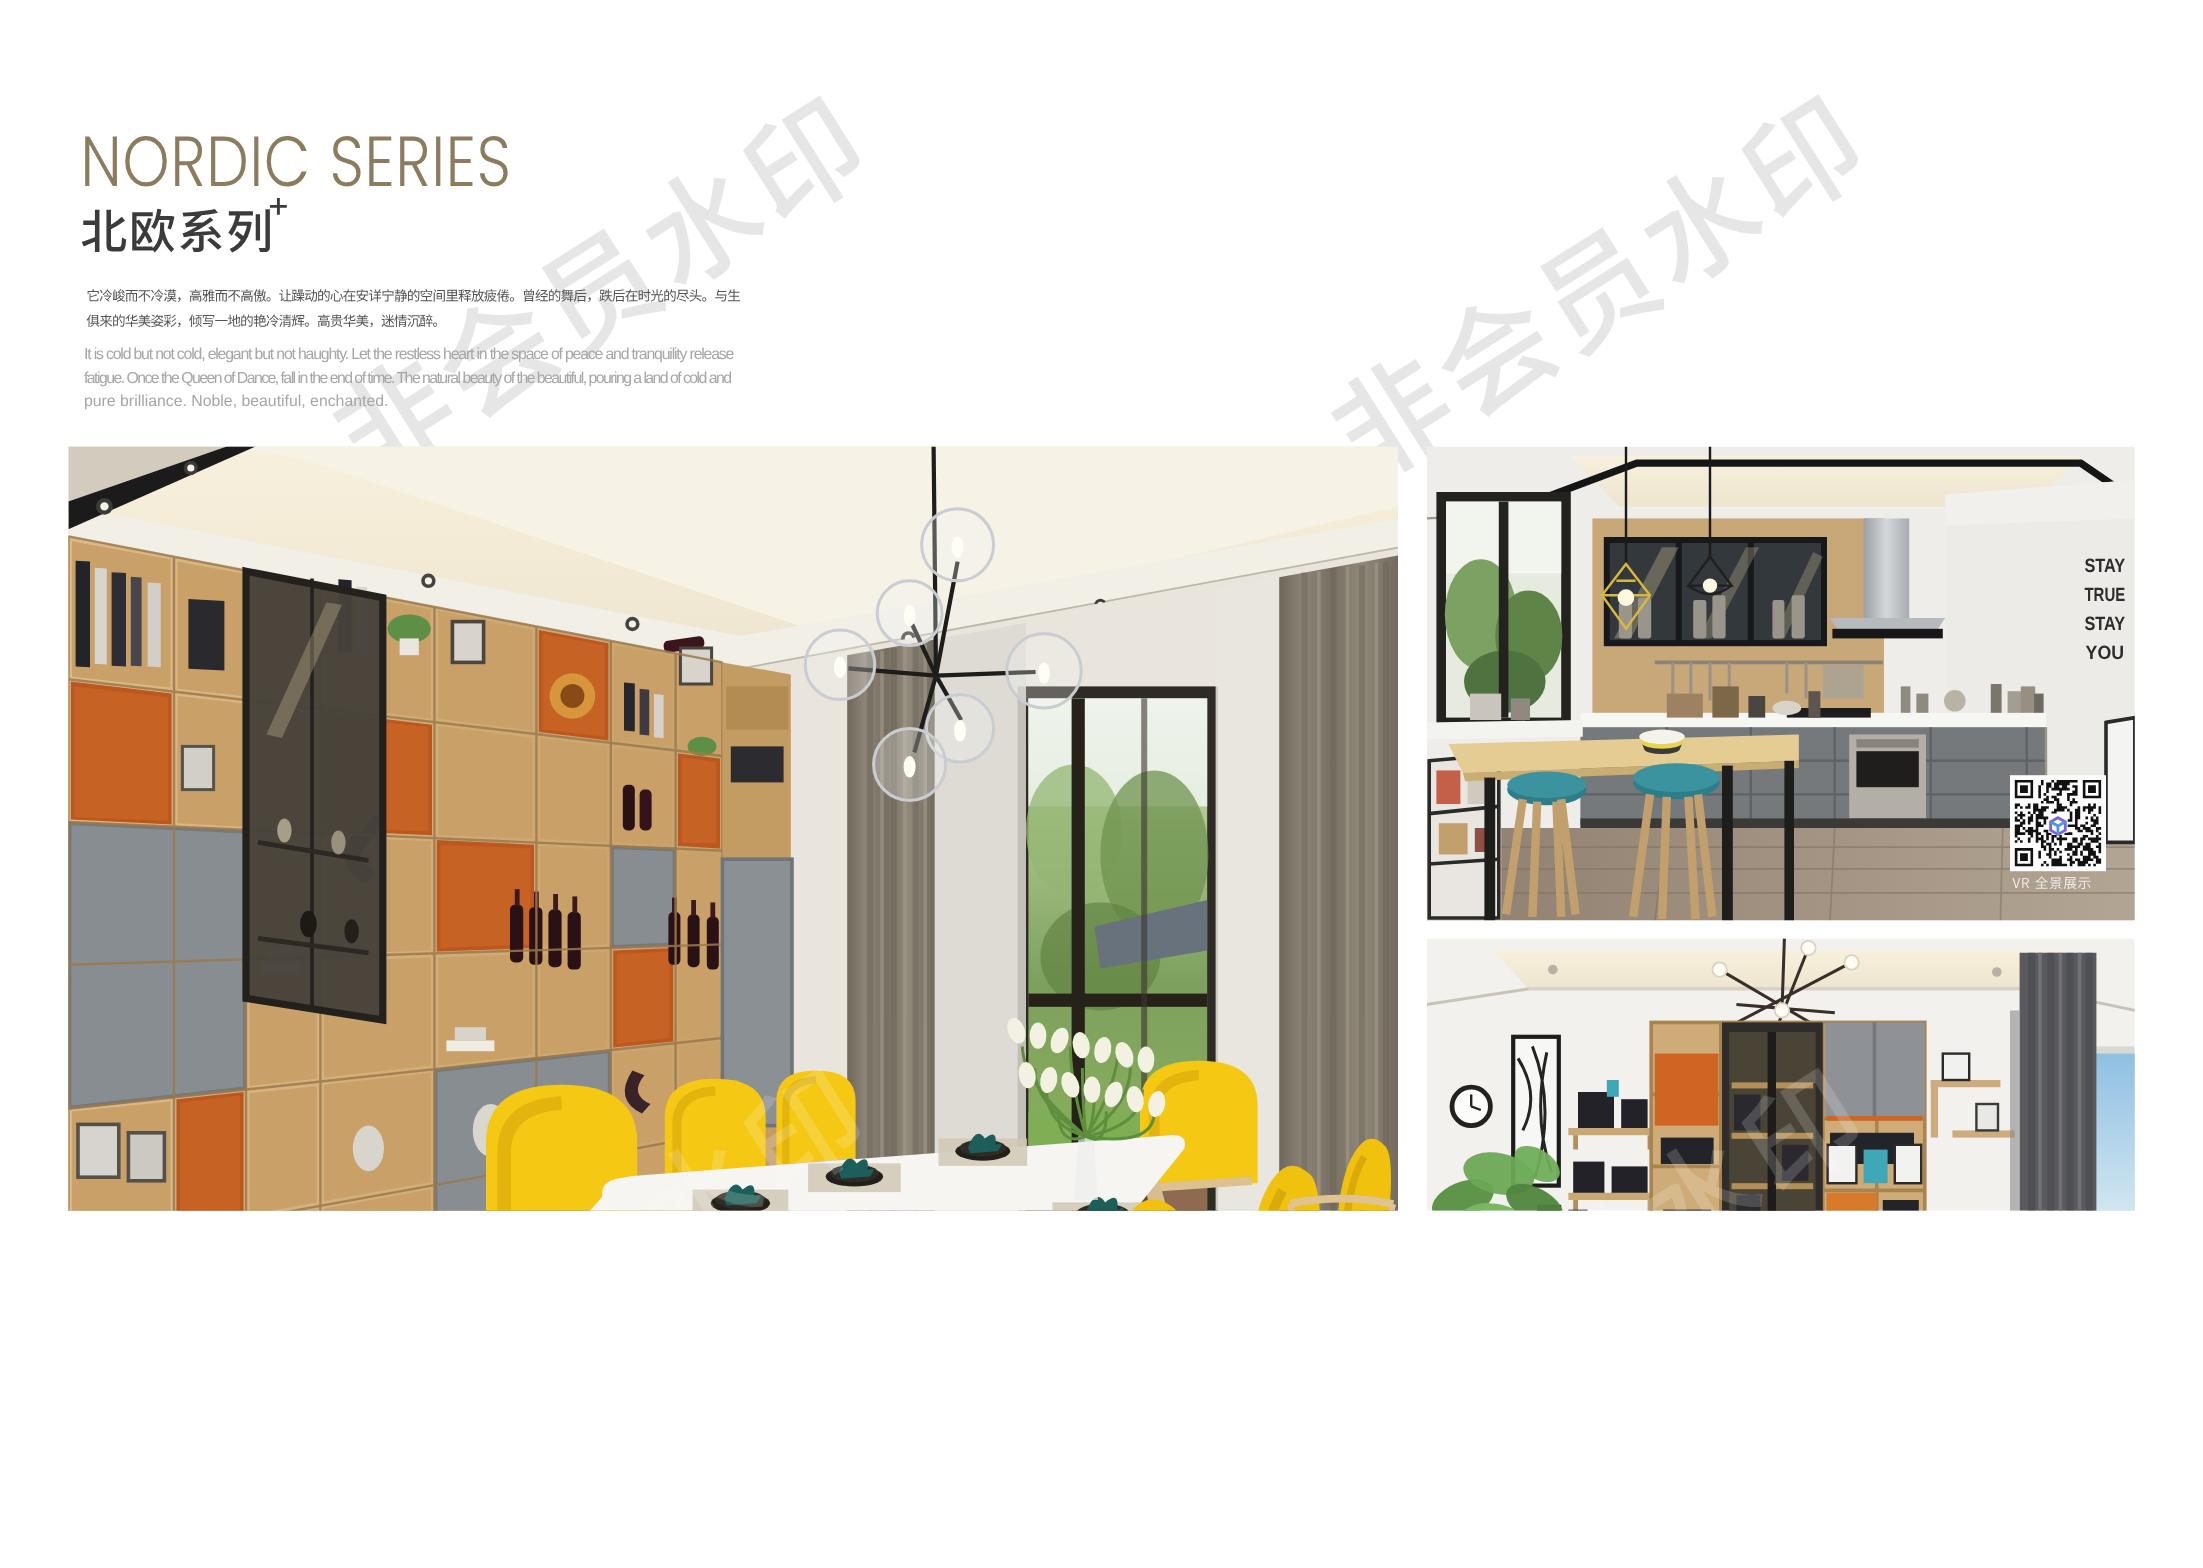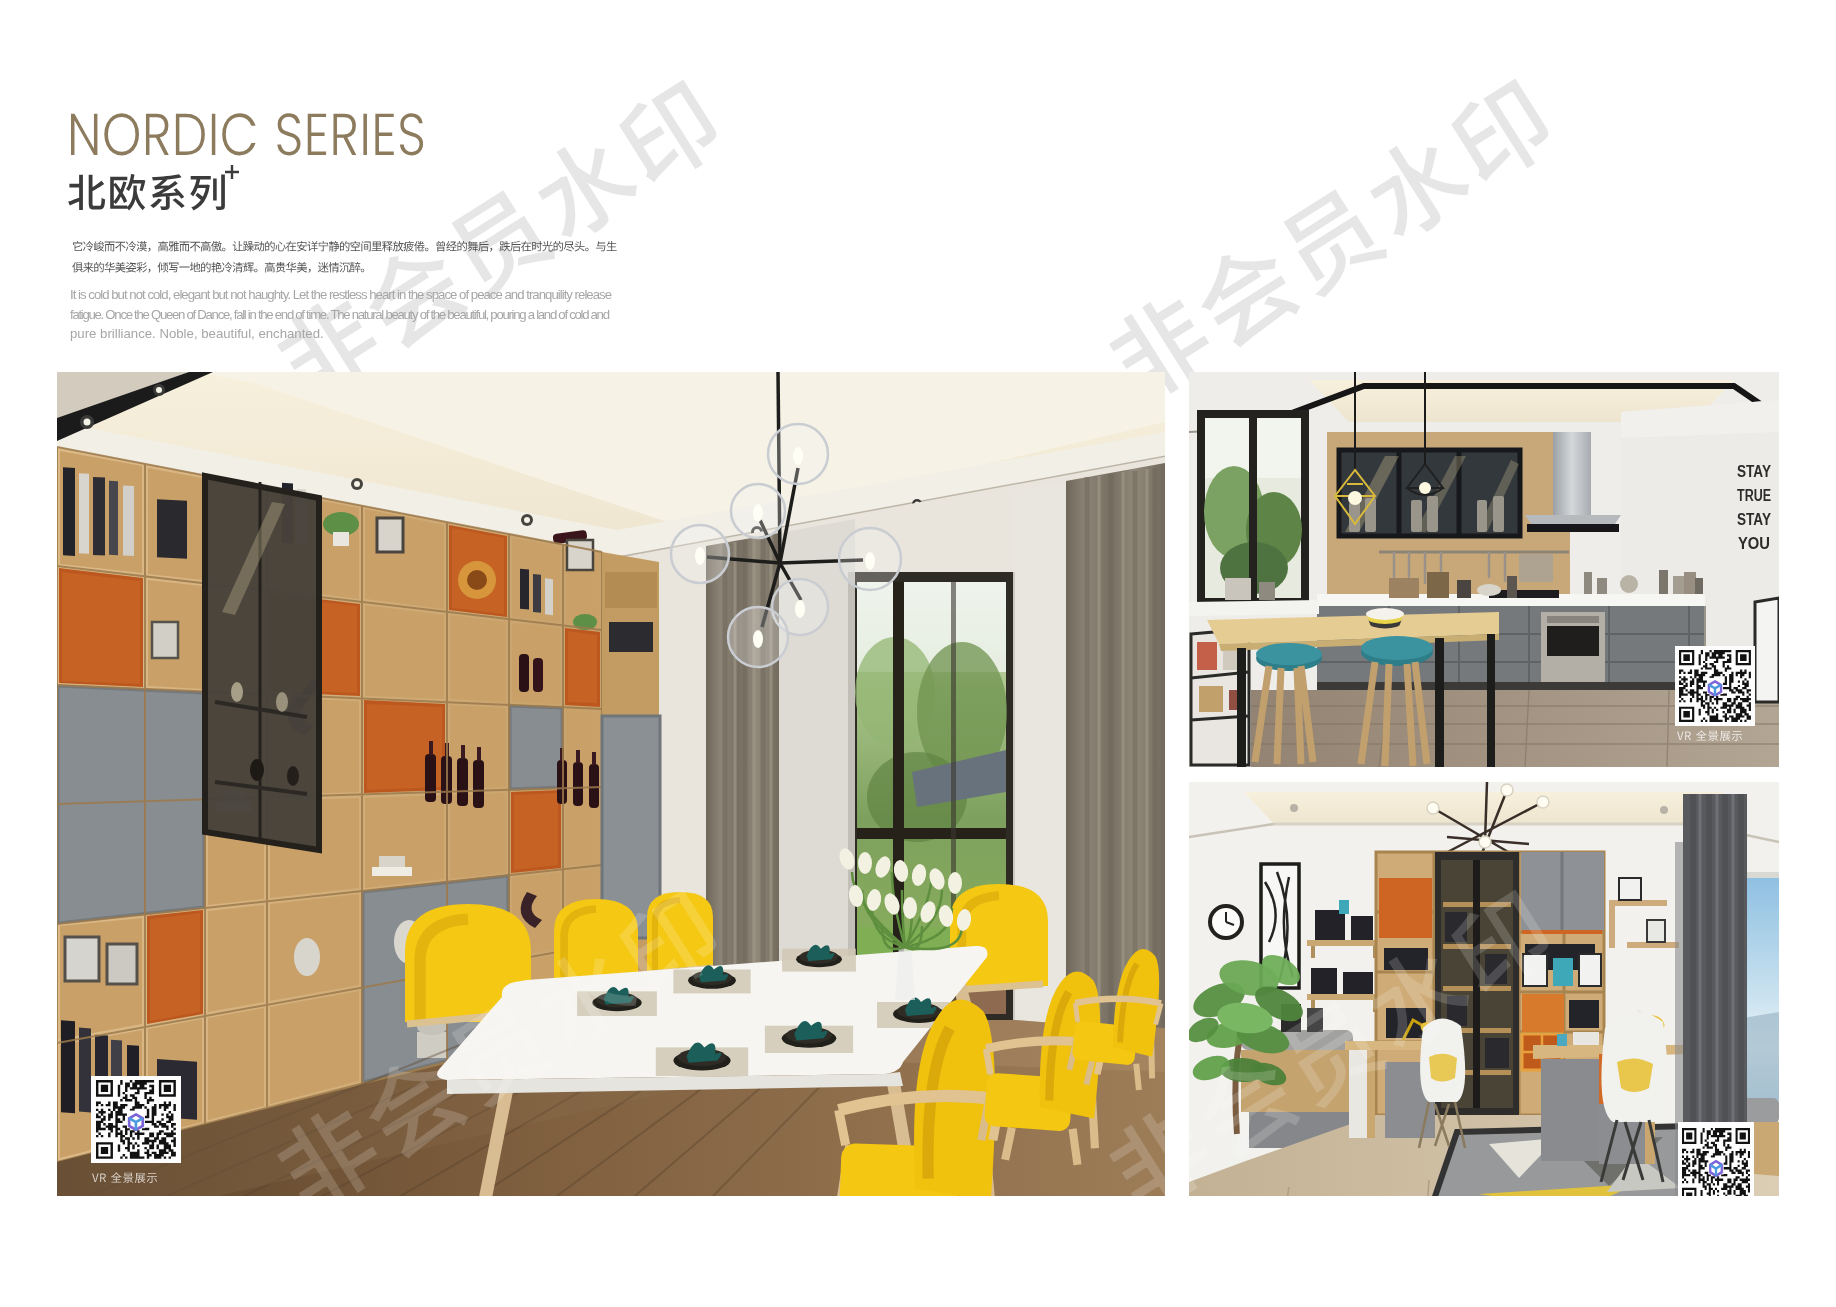--- a/index.html
+++ b/index.html
@@ -1,14 +1,14 @@
 <!DOCTYPE html>
 <html><head><meta charset="utf-8"><style>
 html,body{margin:0;padding:0;background:#fff;}
-#page{position:relative;width:1836px;height:1196px;background:#ffffff;overflow:hidden;font-family:"Liberation Sans",sans-serif;}
+#page{position:relative;width:1836px;height:1009px;background:#ffffff;overflow:hidden;font-family:"Liberation Sans",sans-serif;}
 </style></head><body>
 <div id="page">
 <svg width="1836" height="1307" viewBox="0 0 1836 1307">
 <defs>
 <path id="wm" d="M59.3 -67.2H90.7V-58.3H59.3ZM59.2 -23.3H92.3V-14.4H59.2ZM58.7 -45.3H88.6V-36.7H58.7ZM7.1 -67.2H36.5V-58.3H7.1ZM8.5 -45.3H36.1V-36.7H8.5ZM54.8 -80.5H64.3V8.1H54.8ZM32.6 -80.7H42.1V8H32.6ZM4.9 -23.1H38V-14.2H4.9Z M109.5 -33.1H189.2V-24.2H109.5ZM126.4 -51.6H171.9V-43.2H126.4ZM159.4 -17.9 167.1 -22Q171.5 -18.2 175.6 -13.8Q179.8 -9.4 183.3 -5Q186.8 -0.6 189 3.1L180.8 8Q178.8 4.3 175.4 -0.2Q171.9 -4.8 167.7 -9.4Q163.6 -14.1 159.4 -17.9ZM149.1 -81.2 157.5 -77.4Q149.5 -66.1 137.5 -56.9Q125.4 -47.7 111 -41.1Q110.4 -42.3 109.2 -43.8Q108 -45.4 106.8 -46.8Q105.5 -48.3 104.4 -49.1Q113.7 -52.9 122.3 -58Q130.8 -63 137.7 -69Q144.6 -75 149.1 -81.2ZM150.8 -77.1Q153.9 -73.6 158.6 -69.8Q163.2 -66 169 -62.3Q174.8 -58.6 181.2 -55.5Q187.6 -52.3 194 -50.1Q193 -49.3 191.8 -47.8Q190.6 -46.4 189.5 -44.9Q188.4 -43.4 187.6 -42.2Q181.3 -44.8 175 -48.3Q168.7 -51.9 163.1 -56Q157.4 -60.1 152.7 -64.3Q148 -68.5 144.8 -72.1ZM116.1 6.1Q115.9 5.2 115.4 3.4Q114.8 1.7 114.2 -0.1Q113.6 -1.9 113 -3.1Q114.8 -3.5 116.5 -4.8Q118.2 -6 120.5 -8.1Q121.7 -9.1 124 -11.3Q126.2 -13.6 129 -16.7Q131.7 -19.9 134.6 -23.6Q137.5 -27.2 140 -31.1L148.5 -25.4Q142.9 -18 136.2 -11Q129.5 -4 122.6 1.2V1.4Q122.6 1.4 121.6 1.9Q120.6 2.4 119.4 3.1Q118.1 3.8 117.1 4.6Q116.1 5.4 116.1 6.1ZM116.1 6.1 116 -1.1 122.1 -4.4 177.8 -8.2Q178.1 -6.3 178.6 -3.9Q179.2 -1.5 179.6 -0Q166.3 1 156.7 1.8Q147.1 2.6 140.5 3.1Q133.8 3.6 129.6 4Q125.3 4.5 122.7 4.8Q120.2 5.1 118.7 5.4Q117.3 5.7 116.1 6.1Z M229.2 -69.1V-59.8H271V-69.1ZM219.7 -76.9H281V-52H219.7ZM244.6 -30.6H254.4V-21.8Q254.4 -18.8 253.5 -15.5Q252.7 -12.3 250.3 -9Q248 -5.7 243.5 -2.6Q239 0.6 231.8 3.4Q224.6 6.3 213.9 8.7Q213.4 7.6 212.4 6.3Q211.3 4.9 210.1 3.5Q208.9 2.2 207.8 1.2Q218 -0.7 224.7 -3Q231.4 -5.3 235.4 -7.7Q239.4 -10.2 241.4 -12.6Q243.3 -15.1 243.9 -17.5Q244.6 -19.9 244.6 -22ZM253.1 -5.3 257.5 -12Q261.6 -10.8 266.4 -9.2Q271.2 -7.5 276 -5.8Q280.8 -4 285.1 -2.3Q289.4 -0.6 292.5 0.9L287.9 8.6Q285 7.1 280.8 5.3Q276.6 3.5 271.8 1.6Q267 -0.3 262.2 -2.1Q257.4 -3.9 253.1 -5.3ZM216.1 -44.4H285.1V-10H275.2V-36H225.5V-9H216.1Z M309.2 -56.9H335.9V-47.7H309.2ZM346.5 -80.9H356.1V-3.9Q356.1 0.3 355.1 2.6Q354.1 4.9 351.6 6.2Q349.2 7.4 345.2 7.8Q341.2 8.2 335.6 8.2Q335.4 6.8 334.8 5Q334.2 3.2 333.6 1.3Q332.9 -0.5 332.1 -1.9Q336.2 -1.7 339.6 -1.7Q343 -1.7 344.3 -1.7Q345.4 -1.8 345.9 -2.2Q346.5 -2.6 346.5 -3.9ZM332.8 -56.9H334.7L336.3 -57.3L342.3 -55Q340.1 -42.2 335.8 -31.8Q331.6 -21.4 325.9 -13.6Q320.2 -5.8 313.4 -0.9Q312.6 -2 311.3 -3.4Q310 -4.7 308.6 -6Q307.1 -7.3 306 -8Q312.7 -12.4 318 -19.2Q323.4 -26.1 327.2 -35.1Q331 -44.1 332.8 -54.9ZM355.5 -59.3Q358.3 -51.5 362.4 -44Q366.6 -36.5 371.8 -30Q377.1 -23.4 383.4 -18.3Q389.8 -13.1 397 -9.8Q395.9 -8.9 394.6 -7.4Q393.3 -5.9 392.1 -4.4Q390.9 -2.8 390.2 -1.5Q382.8 -5.4 376.5 -11.2Q370.2 -17 365 -24.3Q359.7 -31.6 355.6 -40Q351.5 -48.4 348.4 -57.5ZM380.7 -63.5 389.1 -57.6Q385.5 -53.8 381.4 -49.7Q377.4 -45.5 373.3 -41.8Q369.3 -38.1 365.7 -35.2L359.4 -40.2Q362.8 -43.2 366.7 -47.2Q370.7 -51.2 374.4 -55.5Q378.1 -59.7 380.7 -63.5Z M417.8 -47.8H447.9V-39H417.8ZM483.1 -74.4H492.3V-17.4Q492.3 -13.8 491.5 -11.5Q490.6 -9.2 488.1 -8Q485.6 -6.8 481.9 -6.5Q478.1 -6.1 472.9 -6.1Q472.7 -7.5 472.2 -9.3Q471.6 -11 470.9 -12.8Q470.2 -14.6 469.5 -15.8Q473.4 -15.7 476.8 -15.7Q480.1 -15.6 481.2 -15.6Q482.4 -15.7 482.8 -16.1Q483.1 -16.5 483.1 -17.6ZM454.5 -74.4H488.2V-65.4H463.6V7.9H454.5ZM441.5 -79 448.6 -71.7Q444 -69.8 438.5 -68.1Q433 -66.4 427.3 -65Q421.7 -63.6 416.3 -62.5Q416 -64 415.1 -66.2Q414.2 -68.3 413.5 -69.8Q418.5 -71 423.7 -72.4Q428.9 -73.9 433.5 -75.6Q438.1 -77.3 441.5 -79ZM413.5 -69.8H422.7V-10.7L412.8 -2.9Q412.5 -4.1 411.8 -5.9Q411.2 -7.6 410.5 -9.5Q409.7 -11.3 408.9 -12.4Q410.4 -13.1 411.9 -14.7Q413.5 -16.3 413.5 -19.1ZM412.8 -2.9 412.1 -11 416.7 -14.4 447.7 -21.3Q447.6 -19.3 447.8 -16.8Q447.9 -14.3 448.2 -12.8Q439.6 -10.7 433.8 -9.2Q427.9 -7.7 424.2 -6.8Q420.4 -5.8 418.2 -5.1Q416 -4.4 414.8 -3.9Q413.6 -3.4 412.8 -2.9Z"></path>
 <path id="qrp" d="M0 0h7v1h-7zM10 0h1v1h-1zM14 0h1v1h-1zM16 0h8v1h-8zM26 0h7v1h-7zM0 1h1v1h-1zM6 1h1v1h-1zM10 1h1v1h-1zM12 1h2v1h-2zM15 1h6v1h-6zM26 1h1v1h-1zM32 1h1v1h-1zM0 2h1v1h-1zM2 2h3v1h-3zM6 2h1v1h-1zM9 2h1v1h-1zM12 2h2v1h-2zM15 2h2v1h-2zM18 2h2v1h-2zM22 2h2v1h-2zM26 2h1v1h-1zM28 2h3v1h-3zM32 2h1v1h-1zM0 3h1v1h-1zM2 3h3v1h-3zM6 3h1v1h-1zM9 3h1v1h-1zM12 3h1v1h-1zM14 3h7v1h-7zM23 3h1v1h-1zM26 3h1v1h-1zM28 3h3v1h-3zM32 3h1v1h-1zM0 4h1v1h-1zM2 4h3v1h-3zM6 4h1v1h-1zM9 4h1v1h-1zM12 4h1v1h-1zM17 4h1v1h-1zM22 4h2v1h-2zM26 4h1v1h-1zM28 4h3v1h-3zM32 4h1v1h-1zM0 5h1v1h-1zM6 5h1v1h-1zM9 5h1v1h-1zM11 5h1v1h-1zM16 5h2v1h-2zM20 5h4v1h-4zM26 5h1v1h-1zM32 5h1v1h-1zM0 6h7v1h-7zM9 6h1v1h-1zM12 6h1v1h-1zM14 6h2v1h-2zM20 6h1v1h-1zM26 6h7v1h-7zM11 7h2v1h-2zM15 7h2v1h-2zM20 7h1v1h-1zM22 7h1v1h-1zM10 8h1v1h-1zM12 8h3v1h-3zM16 8h1v1h-1zM21 8h3v1h-3zM0 9h2v1h-2zM5 9h1v1h-1zM7 9h2v1h-2zM16 9h2v1h-2zM21 9h1v1h-1zM28 9h1v1h-1zM30 9h1v1h-1zM0 10h1v1h-1zM2 10h1v1h-1zM4 10h2v1h-2zM7 10h2v1h-2zM10 10h3v1h-3zM16 10h4v1h-4zM24 10h1v1h-1zM26 10h5v1h-5zM32 10h1v1h-1zM7 11h5v1h-5zM15 11h4v1h-4zM20 11h1v1h-1zM23 11h2v1h-2zM26 11h1v1h-1zM28 11h2v1h-2zM32 11h1v1h-1zM0 12h1v1h-1zM2 12h1v1h-1zM5 12h1v1h-1zM7 12h1v1h-1zM9 12h2v1h-2zM14 12h2v1h-2zM21 12h1v1h-1zM23 12h2v1h-2zM28 12h1v1h-1zM32 12h1v1h-1zM1 13h3v1h-3zM6 13h1v1h-1zM8 13h3v1h-3zM14 13h1v1h-1zM17 13h2v1h-2zM21 13h1v1h-1zM23 13h2v1h-2zM30 13h1v1h-1zM0 14h1v1h-1zM2 14h1v1h-1zM5 14h2v1h-2zM8 14h5v1h-5zM15 14h3v1h-3zM21 14h1v1h-1zM23 14h2v1h-2zM27 14h1v1h-1zM29 14h1v1h-1zM31 14h1v1h-1zM0 15h2v1h-2zM3 15h1v1h-1zM5 15h2v1h-2zM8 15h1v1h-1zM11 15h1v1h-1zM14 15h2v1h-2zM17 15h1v1h-1zM20 15h2v1h-2zM23 15h1v1h-1zM29 15h3v1h-3zM2 16h2v1h-2zM5 16h1v1h-1zM8 16h2v1h-2zM11 16h1v1h-1zM14 16h1v1h-1zM18 16h2v1h-2zM23 16h1v1h-1zM27 16h1v1h-1zM30 16h2v1h-2zM0 17h3v1h-3zM8 17h3v1h-3zM14 17h1v1h-1zM16 17h1v1h-1zM20 17h4v1h-4zM25 17h2v1h-2zM29 17h2v1h-2zM0 18h2v1h-2zM3 18h1v1h-1zM5 18h2v1h-2zM8 18h1v1h-1zM19 18h1v1h-1zM23 18h2v1h-2zM26 18h3v1h-3zM31 18h2v1h-2zM0 19h2v1h-2zM4 19h5v1h-5zM11 19h2v1h-2zM14 19h4v1h-4zM19 19h1v1h-1zM24 19h2v1h-2zM27 19h3v1h-3zM31 19h1v1h-1zM0 20h4v1h-4zM5 20h2v1h-2zM8 20h2v1h-2zM12 20h2v1h-2zM19 20h3v1h-3zM29 20h1v1h-1zM32 20h1v1h-1zM0 21h1v1h-1zM6 21h1v1h-1zM8 21h1v1h-1zM10 21h1v1h-1zM12 21h1v1h-1zM14 21h2v1h-2zM17 21h1v1h-1zM26 21h2v1h-2zM31 21h1v1h-1zM1 22h1v1h-1zM5 22h1v1h-1zM8 22h3v1h-3zM12 22h1v1h-1zM14 22h1v1h-1zM16 22h4v1h-4zM22 22h2v1h-2zM25 22h2v1h-2zM28 22h5v1h-5zM0 23h1v1h-1zM2 23h1v1h-1zM5 23h1v1h-1zM8 23h1v1h-1zM10 23h2v1h-2zM14 23h1v1h-1zM17 23h1v1h-1zM22 23h2v1h-2zM25 23h1v1h-1zM29 23h3v1h-3zM10 24h1v1h-1zM12 24h2v1h-2zM15 24h1v1h-1zM17 24h1v1h-1zM20 24h2v1h-2zM24 24h2v1h-2zM27 24h2v1h-2zM32 24h1v1h-1zM10 25h2v1h-2zM13 25h1v1h-1zM20 25h5v1h-5zM26 25h3v1h-3zM31 25h2v1h-2zM0 26h7v1h-7zM11 26h1v1h-1zM13 26h2v1h-2zM16 26h1v1h-1zM19 26h3v1h-3zM23 26h1v1h-1zM26 26h4v1h-4zM32 26h1v1h-1zM0 27h1v1h-1zM6 27h1v1h-1zM9 27h1v1h-1zM13 27h1v1h-1zM15 27h1v1h-1zM17 27h1v1h-1zM22 27h2v1h-2zM25 27h1v1h-1zM28 27h3v1h-3zM32 27h1v1h-1zM0 28h1v1h-1zM2 28h3v1h-3zM6 28h1v1h-1zM9 28h1v1h-1zM12 28h2v1h-2zM15 28h1v1h-1zM20 28h1v1h-1zM22 28h2v1h-2zM25 28h1v1h-1zM28 28h3v1h-3zM0 29h1v1h-1zM2 29h3v1h-3zM6 29h1v1h-1zM9 29h1v1h-1zM13 29h1v1h-1zM17 29h1v1h-1zM21 29h1v1h-1zM26 29h3v1h-3zM30 29h2v1h-2zM0 30h1v1h-1zM2 30h3v1h-3zM6 30h1v1h-1zM14 30h4v1h-4zM20 30h2v1h-2zM23 30h2v1h-2zM26 30h4v1h-4zM31 30h2v1h-2zM0 31h1v1h-1zM6 31h1v1h-1zM11 31h1v1h-1zM14 31h4v1h-4zM21 31h2v1h-2zM24 31h4v1h-4zM31 31h2v1h-2zM0 32h7v1h-7zM10 32h1v1h-1zM12 32h1v1h-1zM14 32h6v1h-6zM21 32h1v1h-1zM24 32h3v1h-3zM28 32h1v1h-1zM30 32h1v1h-1z"></path>
 <g id="qr">
   <use href="#qrp" fill="#111"></use>
   <rect x="12.8" y="12.8" width="7.4" height="7.4" fill="#fff"></rect>
   <g stroke-width="1.1" fill="none" transform="translate(4,4.2)">

